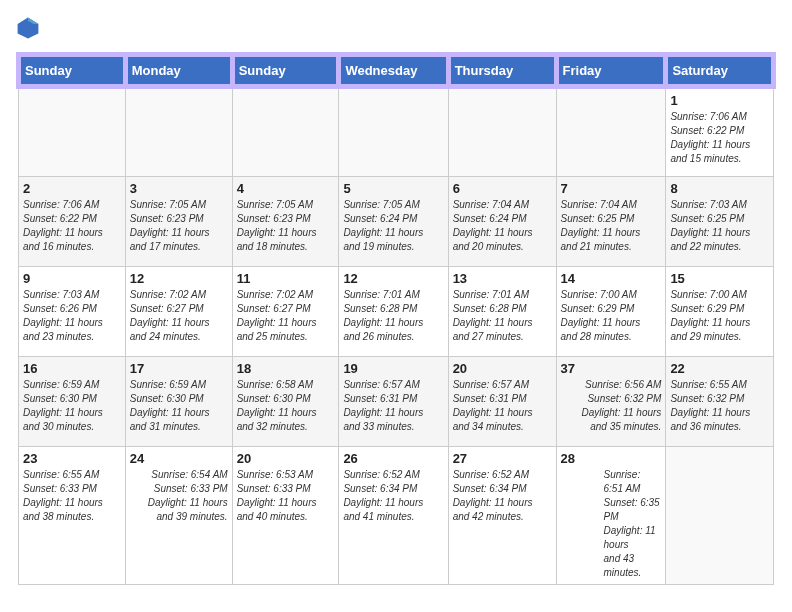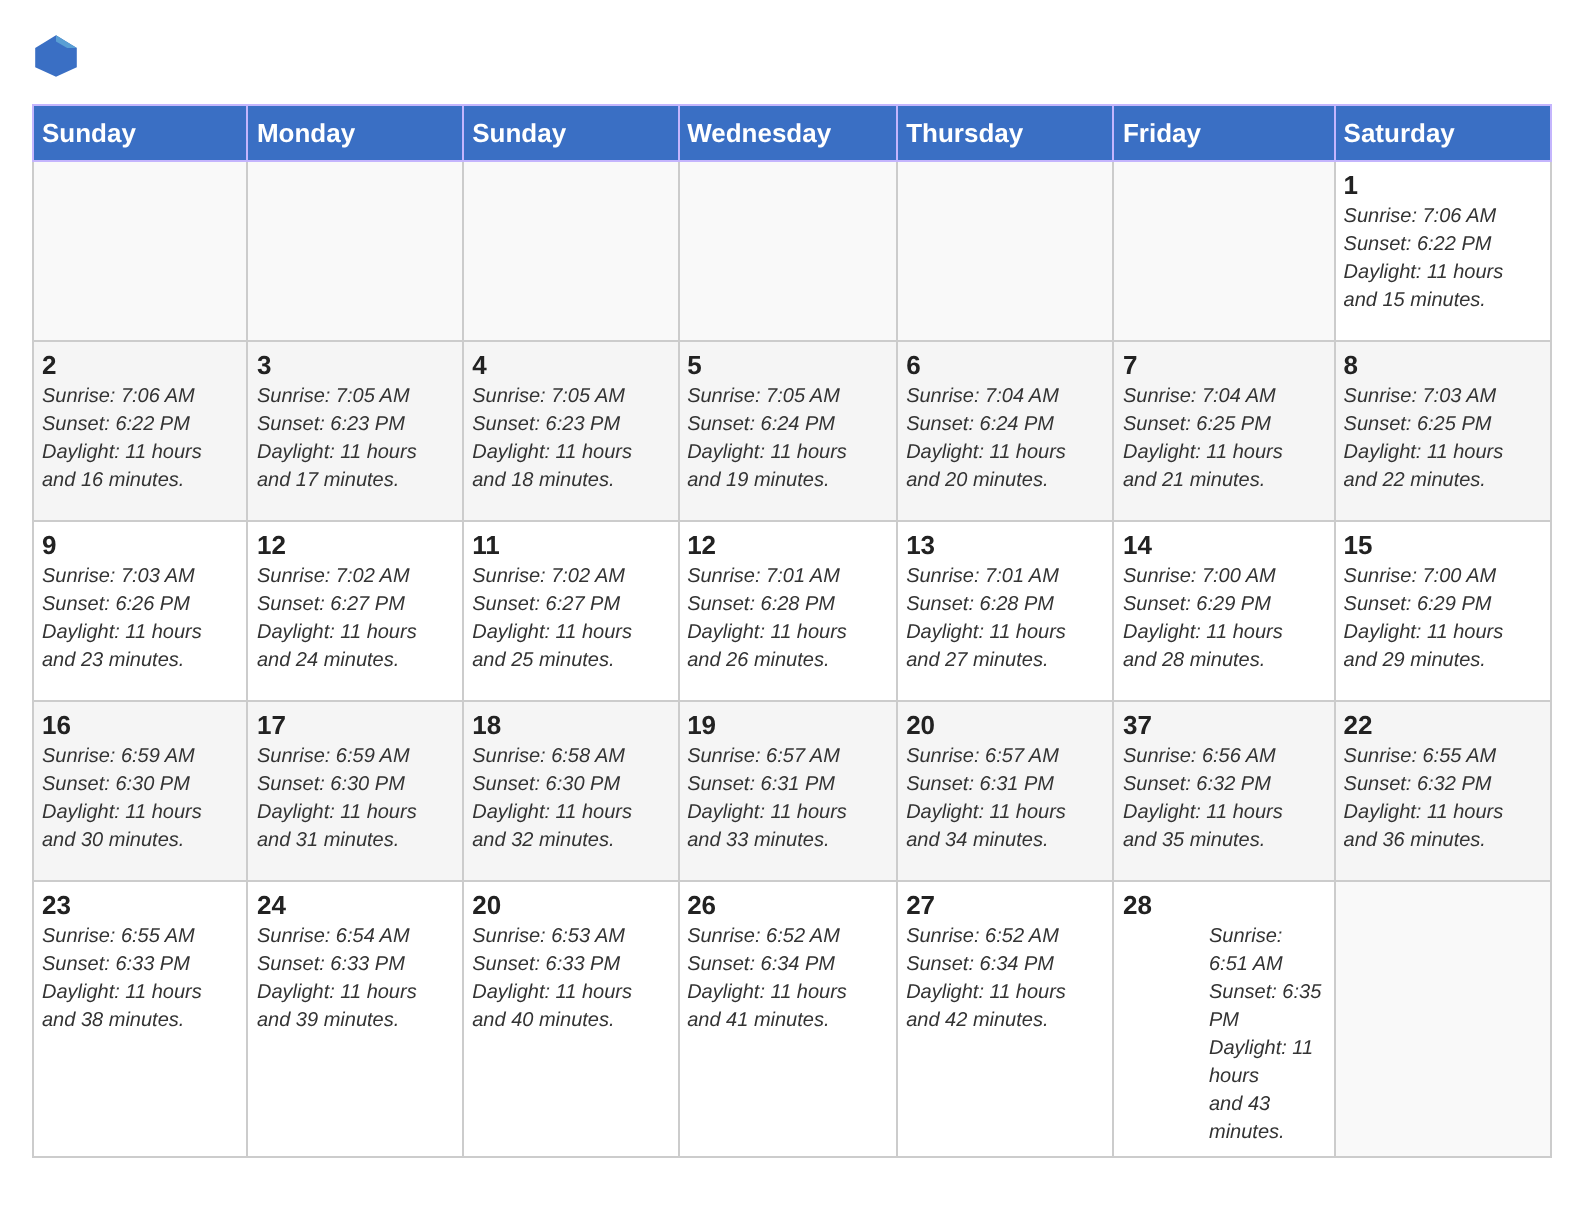--- a/index.html
+++ b/index.html
@@ -51,21 +51,21 @@
       border-collapse: collapse;
       font-size: 11px;
     }
     thead tr th {
       background: #3a6fc4;
       color: #fff;
       padding: 6px 4px;
       text-align: left;
       font-size: 13px;
       font-weight: bold;
-      border: 1px solid #c4b5fd;
+      border: 5px solid #c4b5fd;
     }
     tbody tr td {
       border: 1px solid #ccc;
       vertical-align: top;
       padding: 4px;
       width: 112px;
       height: 90px;
       background: #fff;
     }
     tbody tr:nth-child(even) td {
@@ -269,21 +269,21 @@
         </td>
         <td>
           <span class="day-num">20</span>
           <div class="day-info" style="white-space: pre-line;">Sunrise: 6:57 AM
 Sunset: 6:31 PM
 Daylight: 11 hours
 and 34 minutes.</div>
         </td>
         <td>
           <span class="day-num">37</span>
-          <div class="day-info" style="white-space: pre-line;">Sunrise: 6:56 AM
+          <div class="day-info" style="white-space: pre-line; text-align: right;">Sunrise: 6:56 AM
 Sunset: 6:32 PM
 Daylight: 11 hours
 and 35 minutes.</div>
         </td>
         <td>
           <span class="day-num">22</span>
           <div class="day-info" style="white-space: pre-line;">Sunrise: 6:55 AM
 Sunset: 6:32 PM
 Daylight: 11 hours
 and 36 minutes.</div>
@@ -292,21 +292,21 @@
       <tr>
         <td>
           <span class="day-num">23</span>
           <div class="day-info" style="white-space: pre-line;">Sunrise: 6:55 AM
 Sunset: 6:33 PM
 Daylight: 11 hours
 and 38 minutes.</div>
         </td>
         <td>
           <span class="day-num">24</span>
-          <div class="day-info" style="white-space: pre-line;">Sunrise: 6:54 AM
+          <div class="day-info" style="white-space: pre-line; text-align: right;">Sunrise: 6:54 AM
 Sunset: 6:33 PM
 Daylight: 11 hours
 and 39 minutes.</div>
         </td>
         <td>
           <span class="day-num">20</span>
           <div class="day-info" style="white-space: pre-line;">Sunrise: 6:53 AM
 Sunset: 6:33 PM
 Daylight: 11 hours
 and 40 minutes.</div>

